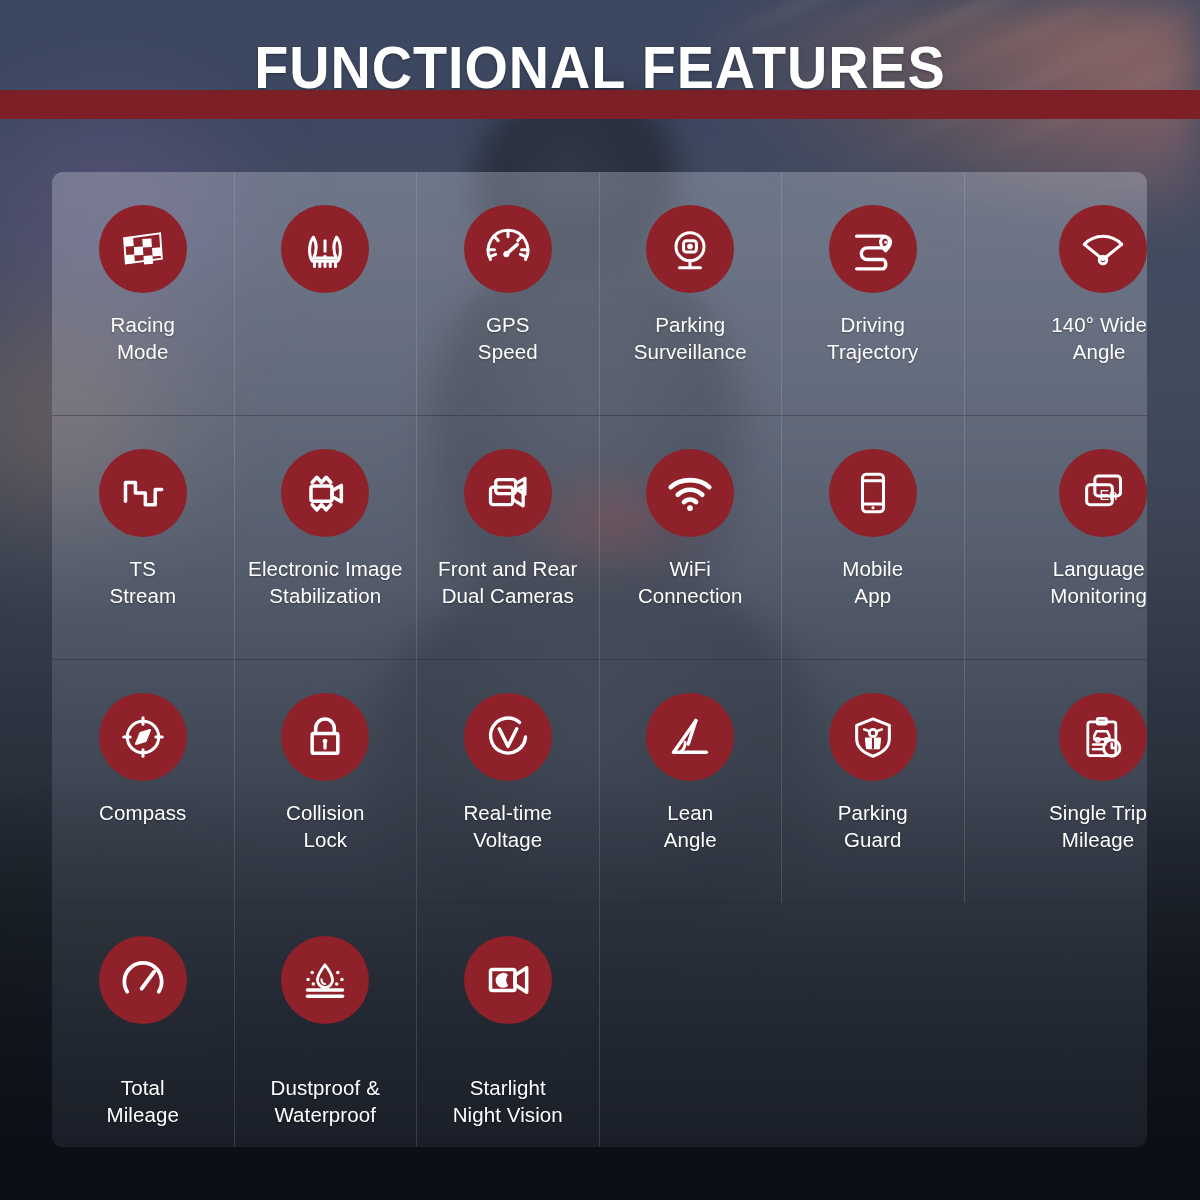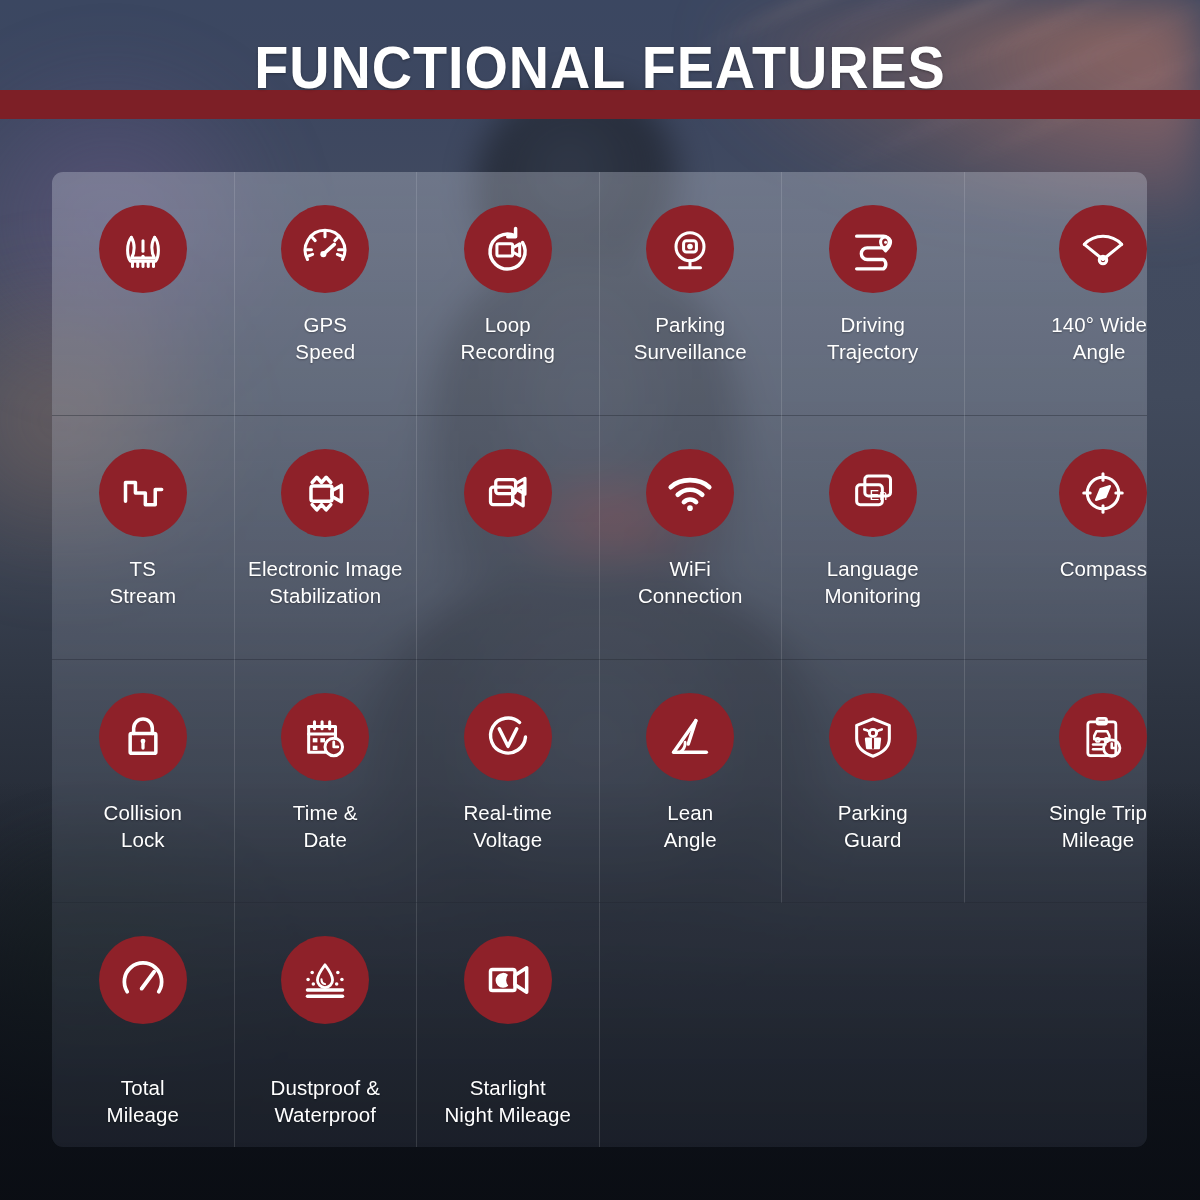--- a/index.html
+++ b/index.html
@@ -214,20 +214,37 @@
   </div>
   <div class="bg-trees"></div>
   <div class="bg-dark-bottom"></div>
 
   <div class="band" id="title-band" style="background: rgb(125, 31, 38);"></div>
   <div class="title">FUNCTIONAL FEATURES</div>
 
   <div class="panel" id="feature-grid">
       <div class="cell">
         <div class="icon-circle" style="background: rgb(142, 33, 41);">
+          <svg width="58" height="58" viewBox="0 0 48 48">
+            <g transform="rotate(-4 24 24)">
+              <rect x="9" y="14" width="7.5" height="7" fill="#FFFFFF" stroke="none"></rect>
+              <rect x="24" y="15.8" width="7.5" height="7" fill="#FFFFFF" stroke="none"></rect>
+              <rect x="16.5" y="21.9" width="7.5" height="7" fill="#FFFFFF" stroke="none"></rect>
+              <rect x="31.5" y="23.7" width="7.5" height="7" fill="#FFFFFF" stroke="none"></rect>
+              <rect x="9" y="28" width="7.5" height="7" fill="#FFFFFF" stroke="none"></rect>
+              <rect x="24" y="29.8" width="7.5" height="7" fill="#FFFFFF" stroke="none"></rect>
+              <path d="M9 14 L39 12 L39 33 L9 35 Z" fill="none" stroke="#FFFFFF" stroke-width="1.6"></path>
+            </g>
+          </svg>
+        </div>
+        <div class="cell-label">Racing
+Mode</div>
+      </div>
+      <div class="cell">
+        <div class="icon-circle" style="background: rgb(142, 33, 41);">
           <svg width="56" height="56" viewBox="0 0 48 48" fill="none" stroke="#FFFFFF" stroke-width="2.6" stroke-linecap="round" stroke-linejoin="round">
             <path d="M14 14 c-2.6 3.2 -3.2 7 -3.2 11 c0 4 0.6 7 2.4 9.4 l21.6 0 c1.8 -2.4 2.4 -5.4 2.4 -9.4 c0 -4 -0.6 -7.8 -3.2 -11"></path>
             <path d="M14 14 c1.6 2.6 2.4 5.6 2.4 9 c0 3.6 -0.8 6.4 -2.2 8.8 l19.6 0 c-1.4 -2.4 -2.2 -5.2 -2.2 -8.8 c0 -3.4 0.8 -6.4 2.4 -9"></path>
             <line x1="24" y1="17" x2="24" y2="26"></line>
             <circle cx="24" cy="30.5" r="1.5" fill="#FFFFFF" stroke="none"></circle>
             <line x1="15" y1="35" x2="15" y2="39"></line>
             <line x1="19.5" y1="35" x2="19.5" y2="39"></line>
             <line x1="24" y1="35" x2="24" y2="39"></line>
             <line x1="28.5" y1="35" x2="28.5" y2="39"></line>
             <line x1="33" y1="35" x2="33" y2="39"></line>
@@ -248,32 +265,20 @@
             <path d="M23.5 27.5 L32 20" stroke-width="3"></path>
             <circle cx="22.6" cy="28.4" r="2.6" fill="#FFFFFF" stroke="none"></circle>
           </svg>
         </div>
         <div class="cell-label">GPS
 Speed</div>
       </div>
       <div class="cell">
         <div class="icon-circle" style="background: rgb(142, 33, 41);">
           <svg width="56" height="56" viewBox="0 0 48 48" fill="none" stroke="#FFFFFF" stroke-width="2.6" stroke-linecap="round" stroke-linejoin="round">
-            <path d="M36.5 18.5 A15 15 0 1 1 30 12.6" stroke-width="3"></path>
-            <path d="M30.5 6.5 L30.5 13.6 L23.8 13.6" stroke-width="3"></path>
-            <rect x="14.5" y="19.5" width="13.5" height="10.5" rx="1.6"></rect>
-            <path d="M28 23 L34 19.6 L34 30 L28 26.6 Z"></path>
-          </svg>
-        </div>
-        <div class="cell-label">Loop
-Recording</div>
-      </div>
-      <div class="cell">
-        <div class="icon-circle" style="background: rgb(142, 33, 41);">
-          <svg width="56" height="56" viewBox="0 0 48 48" fill="none" stroke="#FFFFFF" stroke-width="2.6" stroke-linecap="round" stroke-linejoin="round">
             <circle cx="24" cy="22" r="12"></circle>
             <rect x="18.5" y="17" width="11" height="9.6" rx="2.4"></rect>
             <circle cx="24" cy="21.8" r="2.4" fill="#FFFFFF" stroke="none"></circle>
             <line x1="24" y1="34" x2="24" y2="40"></line>
             <line x1="15" y1="40" x2="33" y2="40"></line>
           </svg>
         </div>
         <div class="cell-label">Parking
 Surveillance</div>
       </div>
@@ -323,32 +328,46 @@
       </div>
       <div class="cell">
         <div class="icon-circle" style="background: rgb(142, 33, 41);">
           <svg width="56" height="56" viewBox="0 0 48 48" fill="none" stroke="#FFFFFF" stroke-width="2.6" stroke-linecap="round" stroke-linejoin="round">
             <rect x="13.5" y="12.5" width="17" height="12" rx="2.2" stroke-width="2.8"></rect>
             <path d="M30.5 16 L38.5 11.5 L38.5 25 L30.5 20.5" stroke-width="2.8"></path>
             <rect x="9" y="19" width="19" height="15" rx="2.2" stroke-width="2.8"></rect>
             <path d="M28 23.5 L37 18 L37 35 L28 29.5 Z" stroke-width="2.8"></path>
           </svg>
         </div>
+        <div class="cell-label">Front and Rear
+Dual Cameras</div>
       </div>
       <div class="cell">
         <div class="icon-circle" style="background: rgb(142, 33, 41);">
           <svg width="56" height="56" viewBox="0 0 48 48" fill="none" stroke="#FFFFFF" stroke-width="2.6" stroke-linecap="round" stroke-linejoin="round">
             <path d="M7.5 19 C16 11 32 11 40.5 19" stroke-width="4"></path>
             <path d="M13.5 25.5 C19.5 19.8 28.5 19.8 34.5 25.5" stroke-width="4"></path>
             <path d="M18.8 31.8 C21.8 28.8 26.2 28.8 29.2 31.8" stroke-width="4"></path>
             <circle cx="24" cy="37" r="2.4" fill="#FFFFFF" stroke="none"></circle>
           </svg>
         </div>
         <div class="cell-label">WiFi
 Connection</div>
+      </div>
+      <div class="cell">
+        <div class="icon-circle" style="background: rgb(142, 33, 41);">
+          <svg width="56" height="56" viewBox="0 0 48 48" fill="none" stroke="#FFFFFF" stroke-width="2.6" stroke-linecap="round" stroke-linejoin="round">
+            <rect x="15" y="8" width="18" height="32" rx="3.2" stroke-width="2.6"></rect>
+            <line x1="15.5" y1="13.5" x2="32.5" y2="13.5"></line>
+            <line x1="15.5" y1="33.5" x2="32.5" y2="33.5"></line>
+            <circle cx="24" cy="36.7" r="1.3" fill="#FFFFFF" stroke="none"></circle>
+          </svg>
+        </div>
+        <div class="cell-label">Mobile
+App</div>
       </div>
       <div class="cell">
         <div class="icon-circle" style="background: rgb(142, 33, 41);">
           <svg width="56" height="56" viewBox="0 0 48 48" fill="none" stroke="#FFFFFF" stroke-width="2.6" stroke-linecap="round" stroke-linejoin="round">
             <rect x="17" y="9.5" width="22" height="17" rx="3" stroke-width="2.6"></rect>
             <rect x="10" y="17" width="22" height="17" rx="3" stroke-width="2.6"></rect>
             <text x="21" y="29.6" font-family="Liberation Sans, sans-serif" font-size="12.5" fill="#FFFFFF" stroke="none">En</text>
           </svg>
         </div>
         <div class="cell-label">Language
@@ -371,39 +390,20 @@
         <div class="icon-circle" style="background: rgb(142, 33, 41);">
           <svg width="56" height="56" viewBox="0 0 48 48" fill="none" stroke="#FFFFFF" stroke-width="2.6" stroke-linecap="round" stroke-linejoin="round">
             <path d="M16 21 L16 16.5 A8 8 0 0 1 32 16.5 L32 21" stroke-width="3"></path>
             <rect x="13" y="21" width="22" height="17" rx="1.2" stroke-width="3"></rect>
             <circle cx="24" cy="27.5" r="2.1" fill="#FFFFFF" stroke="none"></circle>
             <path d="M24 29 L24 33.5" stroke-width="2.8"></path>
           </svg>
         </div>
         <div class="cell-label">Collision
 Lock</div>
-      </div>
-      <div class="cell">
-        <div class="icon-circle" style="background: rgb(142, 33, 41);">
-          <svg width="56" height="56" viewBox="0 0 48 48" fill="none" stroke="#FFFFFF" stroke-width="2.6" stroke-linecap="round" stroke-linejoin="round">
-            <path d="M10 15 L33 15 L33 25" stroke-width="2.6"></path>
-            <path d="M10 15 L10 37 L25 37" stroke-width="2.6"></path>
-            <line x1="10" y1="21.5" x2="33" y2="21.5" stroke-width="2.6"></line>
-            <line x1="15" y1="11" x2="15" y2="17"></line>
-            <line x1="21.5" y1="11" x2="21.5" y2="17"></line>
-            <line x1="28" y1="11" x2="28" y2="17"></line>
-            <rect x="13.5" y="25" width="4" height="3.6" fill="#FFFFFF" stroke="none"></rect>
-            <rect x="20" y="25" width="4" height="3.6" fill="#FFFFFF" stroke="none"></rect>
-            <rect x="13.5" y="31.5" width="4" height="3.6" fill="#FFFFFF" stroke="none"></rect>
-            <circle cx="31.5" cy="32.5" r="7.5" stroke-width="2.6"></circle>
-            <path d="M31.5 28.2 L31.5 32.5 L35 32.5" stroke-width="2.4"></path>
-          </svg>
-        </div>
-        <div class="cell-label">Time &amp;
-Date</div>
       </div>
       <div class="cell">
         <div class="icon-circle" style="background: rgb(142, 33, 41);">
           <svg width="56" height="56" viewBox="0 0 48 48" fill="none" stroke="#FFFFFF" stroke-width="2.6" stroke-linecap="round" stroke-linejoin="round">
             <path d="M34 11.5 A15 15 0 1 0 39 24" stroke-width="2.9"></path>
             <path d="M16.5 17 L24 32 L31.5 17" stroke-width="3"></path>
           </svg>
         </div>
         <div class="cell-label">Real-time
 Voltage</div>
@@ -482,17 +482,17 @@
       </div>
       <div class="cell">
         <div class="icon-circle" style="background: rgb(142, 33, 41);">
           <svg width="56" height="56" viewBox="0 0 48 48" fill="none" stroke="#FFFFFF" stroke-width="2.6" stroke-linecap="round" stroke-linejoin="round">
             <rect x="9" y="15" width="21" height="18" rx="1.8" stroke-width="3"></rect>
             <path d="M30 20 L40 13.5 L40 34.5 L30 28 Z" stroke-width="3"></path>
             <path d="M24 19.5 a6.4 6.4 0 1 0 0.2 9.4 a7.4 7.4 0 0 1 -0.2 -9.4 z" fill="#FFFFFF" stroke="none"></path>
           </svg>
         </div>
         <div class="cell-label">Starlight
-Night Mileage</div>
+Night Vision</div>
       </div>
     </div>
 
 </div>
 
 </body></html>

